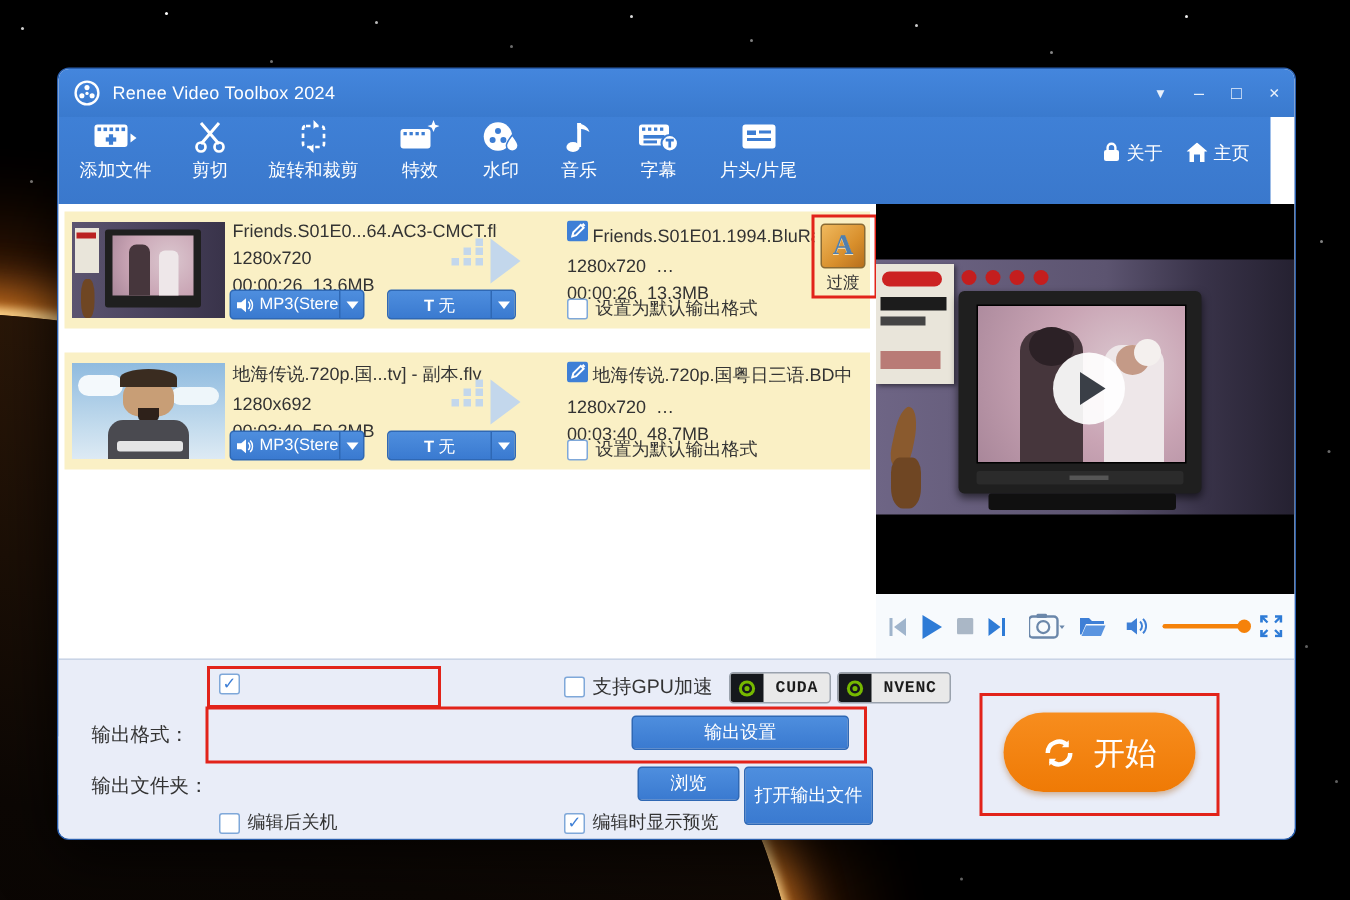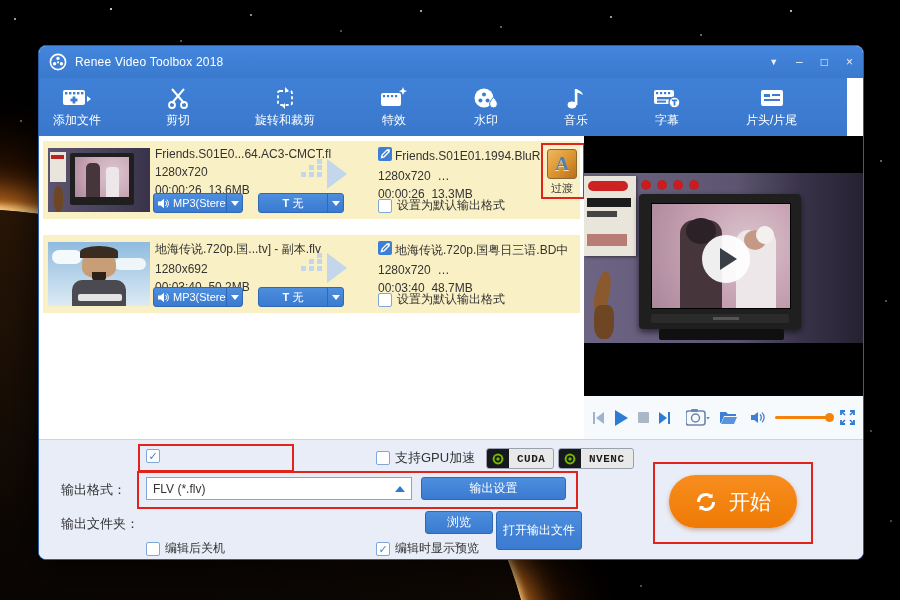--- a/index.html
+++ b/index.html
@@ -23,21 +23,21 @@
     overflow:hidden;background:#fff;box-shadow:0 10px 40px rgba(0,0,0,.8);border:1px solid #2a5fae;}
   .titlebar{position:absolute;left:0;top:0;right:0;height:32px;
     background:linear-gradient(#4486dd,#3a7ace);display:flex;align-items:center;padding:0 10px;box-sizing:border-box;}
   .titlebar .logo{margin-right:8px;display:flex;}
   .title-text{color:#fff;font-size:12px;letter-spacing:.2px;}
   .win-ctrls{margin-left:auto;display:flex;align-items:center;gap:18px;color:#e8f0fb;font-size:12px;}
   .win-ctrls span{cursor:default;line-height:1;}
   .wc-collapse{font-size:9px;}
   
   .toolbar{position:absolute;left:0;top:32px;right:16px;height:58px;
-    background:linear-gradient(#3f80d6,#3a78cc);display:flex;align-items:center;padding:0 14px;box-sizing:border-box;gap:38px;}
+    background:linear-gradient(#3f80d6,#3a78cc);display:flex;align-items:flex-start;padding:0 14px;box-sizing:border-box;}
   .tb-item{display:flex;flex-direction:column;align-items:center;gap:3px;margin-right:27px;cursor:pointer;}
   .tb-item .ic{height:24px;display:flex;align-items:flex-end;}
   .tb-item .lbl{color:#fff;font-size:12px;white-space:nowrap;}
   .tb-right{margin-left:auto;display:flex;align-items:center;gap:6px;color:#fff;font-size:12px;padding-top:16px;}
   .tb-right .grp{display:flex;align-items:center;gap:4px;cursor:pointer;margin-left:10px;}
   
   .content{position:absolute;left:0;top:90px;width:545px;height:303px;background:#fff;}
   .frow{position:absolute;left:4px;width:537px;height:78px;background:#faf0c5;}
   .frow.r1{top:5px;} .frow.r2{top:99px;}
   .thumb{position:absolute;left:5px;top:7px;width:102px;height:64px;overflow:hidden;background:#222;}
@@ -136,21 +136,21 @@
   <div class="titlebar">
     <span class="logo">
       <svg width="18" height="18" viewBox="0 0 18 18">
           <circle cx="9" cy="9" r="7.6" fill="none" stroke="#fff" stroke-width="1.6"></circle>
           <circle cx="9" cy="5.4" r="1.7" fill="#fff"></circle>
           <circle cx="5.6" cy="10.8" r="1.7" fill="#fff"></circle>
           <circle cx="12.4" cy="10.8" r="1.7" fill="#fff"></circle>
           <circle cx="9" cy="9.3" r="1.1" fill="#fff"></circle>
         </svg>
     </span>
-    <span class="title-text">Renee Video Toolbox 2018</span>
+    <span class="title-text">Renee Video Toolbox 2024</span>
     <span class="win-ctrls">
       <span class="wc-collapse">▼</span>
       <span>–</span>
       <span>□</span>
       <span>×</span>
     </span>
   </div>
 
   <div class="toolbar">
     <div class="tb-item">
@@ -518,26 +518,20 @@
       <span class="eye">
           <svg width="14" height="14" viewBox="0 0 14 14">
             <circle cx="7" cy="7" r="5.4" fill="#76b900"></circle>
             <path d="M7 3.6a3.4 3.4 0 100 6.8 3.4 3.4 0 000-6.8zm0 1.7a1.7 1.7 0 110 3.4 1.7 1.7 0 010-3.4z" fill="#15181c"></path>
           </svg>
         </span>
       <span class="bt">NVENC</span>
     </div>
 
     <span class="plabel" style="left:22px;top:41px;">输出格式：</span>
-    <div class="combo" style="left:107px;top:37px;width:266px;">
-      <span class="cv">FLV (*.flv)</span>
-      <span class="ca">
-          <i class="tri-up-b"></i>
-        </span>
-    </div>
     <span class="btn-blue" style="position:absolute;left:382px;top:37px;width:145px;height:23px;">输出设置</span>
     <div class="red-box" style="left:98px;top:31px;width:437px;height:34px;"></div>
 
     <span class="plabel" style="left:22px;top:75px;">输出文件夹：</span>
     <span class="btn-blue" style="position:absolute;left:386px;top:71px;width:68px;height:23px;">浏览</span>
     <span class="btn-blue" style="position:absolute;left:457px;top:71px;width:86px;height:39px;">打开输出文件</span>
 
     <div class="cbrow" style="position:absolute;left:107px;top:100px;">
       <span class="cb"></span>
       <span>编辑后关机</span>

